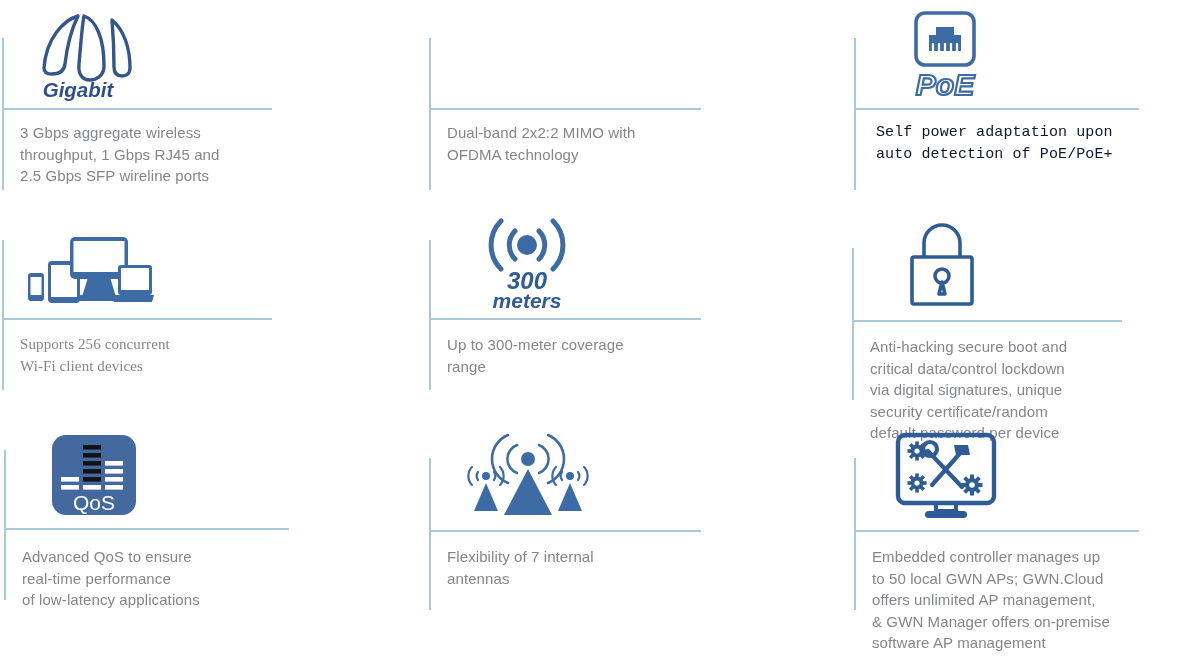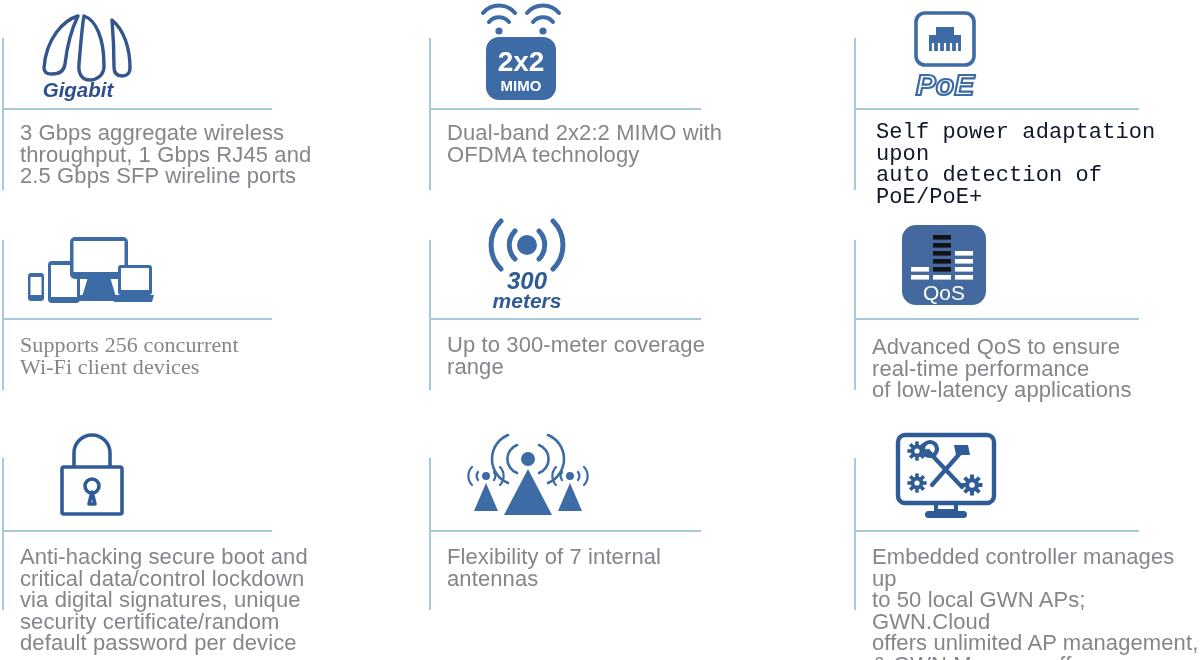--- a/index.html
+++ b/index.html
@@ -63,21 +63,21 @@
     align-items: center;
     justify-content: flex-start;
   }
   .icon-inner { margin-left: 14px; }
 
   .feature-text {
     position: absolute;
     left: 20px;
     top: 122px;
     width: 300px;
-    font-size: 22px;
+    font-size: 15px;
     line-height: 21.5px;
     color: #83868b;
     letter-spacing: 0.1px;
     white-space: pre-line;
   }
 
   
   .col2 .feature-text { left: 447px - 425px; }
   .col2 .icon-area { left: 22px; }
   .col3 .icon-area { left: 22px; }
@@ -131,37 +131,20 @@
       <div class="feature-text" style="color: rgb(131, 134, 139);">3 Gbps aggregate wireless
 throughput, 1 Gbps RJ45 and
 2.5 Gbps SFP wireline ports</div>
     </div>
   </div>
 
   <div class="feature-card row1 col2 c2">
     <div class="cell-inner">
       <div class="rule-vertical" style="background: rgb(166, 201, 220);"></div>
       <div class="rule-horizontal" style="background: rgb(166, 201, 220);"></div>
-      <div class="icon-area">
-        <div class="icon-inner" style="margin-left:28px;">
-          <svg width="92" height="100" viewBox="0 0 92 100">
-            <g fill="none" stroke="#3d6ba5" stroke-width="4" stroke-linecap="round">
-              <path d="M6 10 A21 21 0 0 1 38 10"></path>
-              <path d="M12 19 A13 13 0 0 1 32 19"></path>
-              <path d="M50 10 A21 21 0 0 1 82 10"></path>
-              <path d="M56 19 A13 13 0 0 1 76 19"></path>
-            </g>
-            <circle cx="22" cy="28" r="3.6" fill="#3d6ba5"></circle>
-            <circle cx="66" cy="28" r="3.6" fill="#3d6ba5"></circle>
-            <rect x="9" y="34" width="70" height="63" rx="13" ry="13" fill="#3d6ba5"></rect>
-            <text x="44" y="68" text-anchor="middle" font-family="'Liberation Sans','DejaVu Sans',sans-serif" font-size="28" font-weight="bold" fill="#ffffff">2x2</text>
-            <text x="44" y="88" text-anchor="middle" font-family="'Liberation Sans','DejaVu Sans',sans-serif" font-size="15" font-weight="bold" fill="#ffffff">MIMO</text>
-          </svg>
-        </div>
-      </div>
       <div class="feature-text" style="left: 20px; color: rgb(131, 134, 139);">Dual-band 2x2:2 MIMO with
 OFDMA technology</div>
     </div>
   </div>
 
   <div class="feature-card row1 col3 c3">
     <div class="cell-inner">
       <div class="rule-vertical" style="background: rgb(166, 201, 220);"></div>
       <div class="rule-horizontal" style="background: rgb(166, 201, 220);"></div>
       <div class="icon-area">
@@ -229,20 +212,44 @@
               <path d="M84 14 A34 34 0 0 1 84 62"></path>
             </g>
             <circle cx="58" cy="38" r="10" fill="#3d6ba5"></circle>
             <text x="58" y="82" text-anchor="middle" font-family="'Liberation Sans','DejaVu Sans',sans-serif" font-size="24" font-weight="bold" font-style="italic" fill="#2f5c96">300</text>
             <text x="58" y="101" text-anchor="middle" font-family="'Liberation Sans','DejaVu Sans',sans-serif" font-size="21" font-weight="bold" font-style="italic" fill="#2f5c96">meters</text>
           </svg>
         </div>
       </div>
       <div class="feature-text" style="left: 20px; top: 124px; color: rgb(131, 134, 139);">Up to 300-meter coverage
 range</div>
+    </div>
+  </div>
+
+  <div class="feature-card row3 col1 c1">
+    <div class="cell-inner">
+      <div class="rule-vertical" style="background: rgb(166, 201, 220);"></div>
+      <div class="rule-horizontal" style="background: rgb(166, 201, 220);"></div>
+      <div class="icon-area" style="top:2px;">
+        <div class="icon-inner" style="margin-left:34px;">
+          <svg width="76" height="96" viewBox="0 0 76 96">
+            <g fill="none" stroke="#2f5c96" stroke-width="3.6" stroke-linejoin="round">
+              <path d="M20 40 L20 26 A18 18 0 0 1 56 26 L56 40"></path>
+              <rect x="8" y="40" width="60" height="47" rx="2" ry="2"></rect>
+              <circle cx="38" cy="59" r="7"></circle>
+              <path d="M38 65 L35 77 L41 77 Z"></path>
+            </g>
+          </svg>
+        </div>
+      </div>
+      <div class="feature-text" style="top: 126px; width: 310px; color: rgb(131, 134, 139);">Anti-hacking secure boot and
+critical data/control lockdown
+via digital signatures, unique
+security certificate/random
+default password per device</div>
     </div>
   </div>
 
   <div class="feature-card row2 col3 c3">
     <div class="cell-inner">
       <div class="rule-vertical" style="background: rgb(166, 201, 220);"></div>
       <div class="rule-horizontal" style="background: rgb(166, 201, 220);"></div>
       <div class="icon-area" style="top:2px;">
         <div class="icon-inner" style="margin-left:24px;">
           <svg width="92" height="88" viewBox="0 0 92 88">
@@ -266,44 +273,20 @@
             <text x="46" y="79" text-anchor="middle" font-family="'Liberation Sans','DejaVu Sans',sans-serif" font-size="21" fill="#ffffff">QoS</text>
           </svg>
         </div>
       </div>
       <div class="feature-text" style="left: 20px; top: 126px; width: 290px; color: rgb(131, 134, 139);">Advanced QoS to ensure
 real-time performance
 of low-latency applications</div>
     </div>
   </div>
 
-  <div class="feature-card row3 col1 c1">
-    <div class="cell-inner">
-      <div class="rule-vertical" style="background: rgb(166, 201, 220);"></div>
-      <div class="rule-horizontal" style="background: rgb(166, 201, 220);"></div>
-      <div class="icon-area" style="top:2px;">
-        <div class="icon-inner" style="margin-left:34px;">
-          <svg width="76" height="96" viewBox="0 0 76 96">
-            <g fill="none" stroke="#2f5c96" stroke-width="3.6" stroke-linejoin="round">
-              <path d="M20 40 L20 26 A18 18 0 0 1 56 26 L56 40"></path>
-              <rect x="8" y="40" width="60" height="47" rx="2" ry="2"></rect>
-              <circle cx="38" cy="59" r="7"></circle>
-              <path d="M38 65 L35 77 L41 77 Z"></path>
-            </g>
-          </svg>
-        </div>
-      </div>
-      <div class="feature-text" style="top: 126px; width: 310px; color: rgb(131, 134, 139);">Anti-hacking secure boot and
-critical data/control lockdown
-via digital signatures, unique
-security certificate/random
-default password per device</div>
-    </div>
-  </div>
-
   <div class="feature-card row3 col2 c2">
     <div class="cell-inner">
       <div class="rule-vertical" style="background: rgb(166, 201, 220);"></div>
       <div class="rule-horizontal" style="background: rgb(166, 201, 220);"></div>
       <div class="icon-area" style="top:0px;">
         <div class="icon-inner" style="margin-left:6px;">
           <svg width="146" height="100" viewBox="0 0 146 100">
 
             <g fill="none" stroke="#3d6ba5" stroke-width="2.2" stroke-linecap="round">
               <path d="M17 44 A13 13 0 0 0 17 62"></path>

